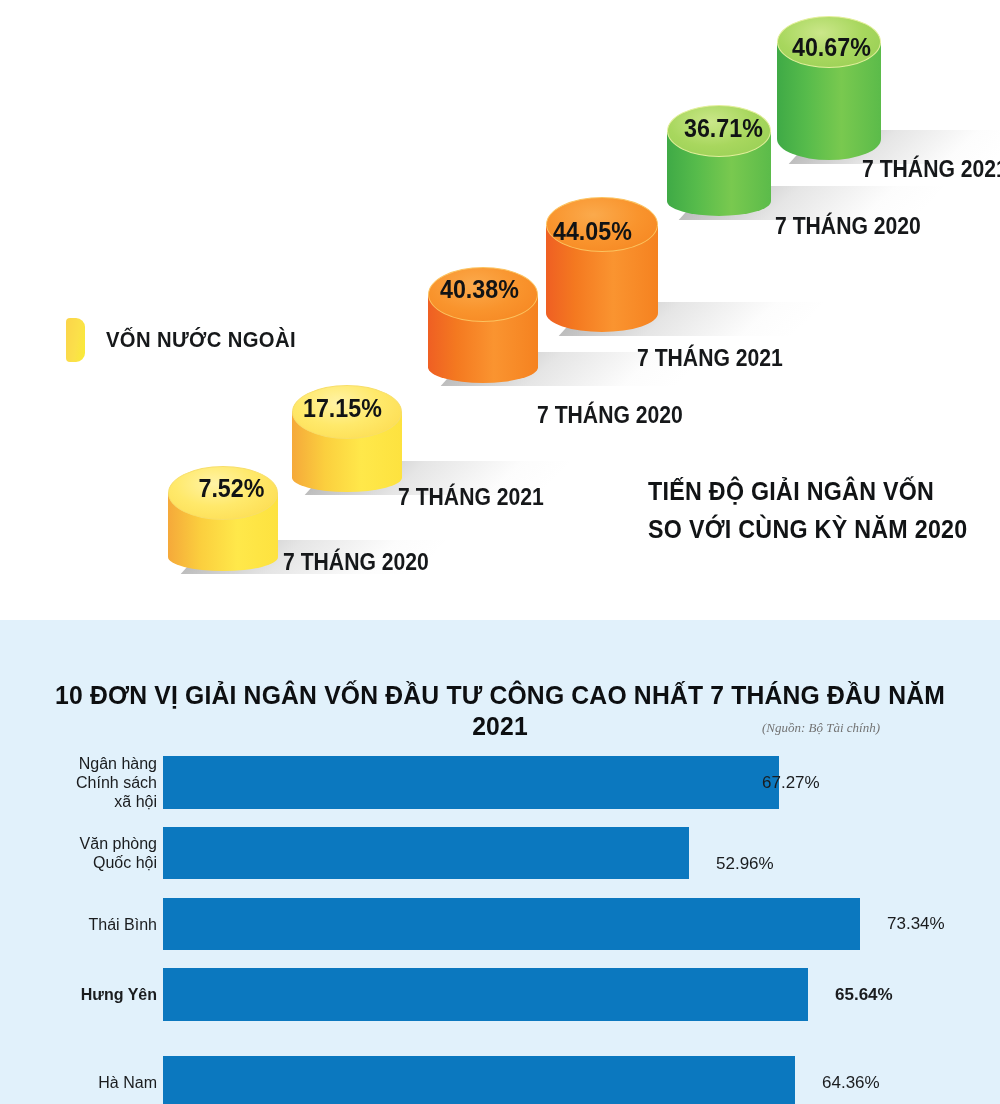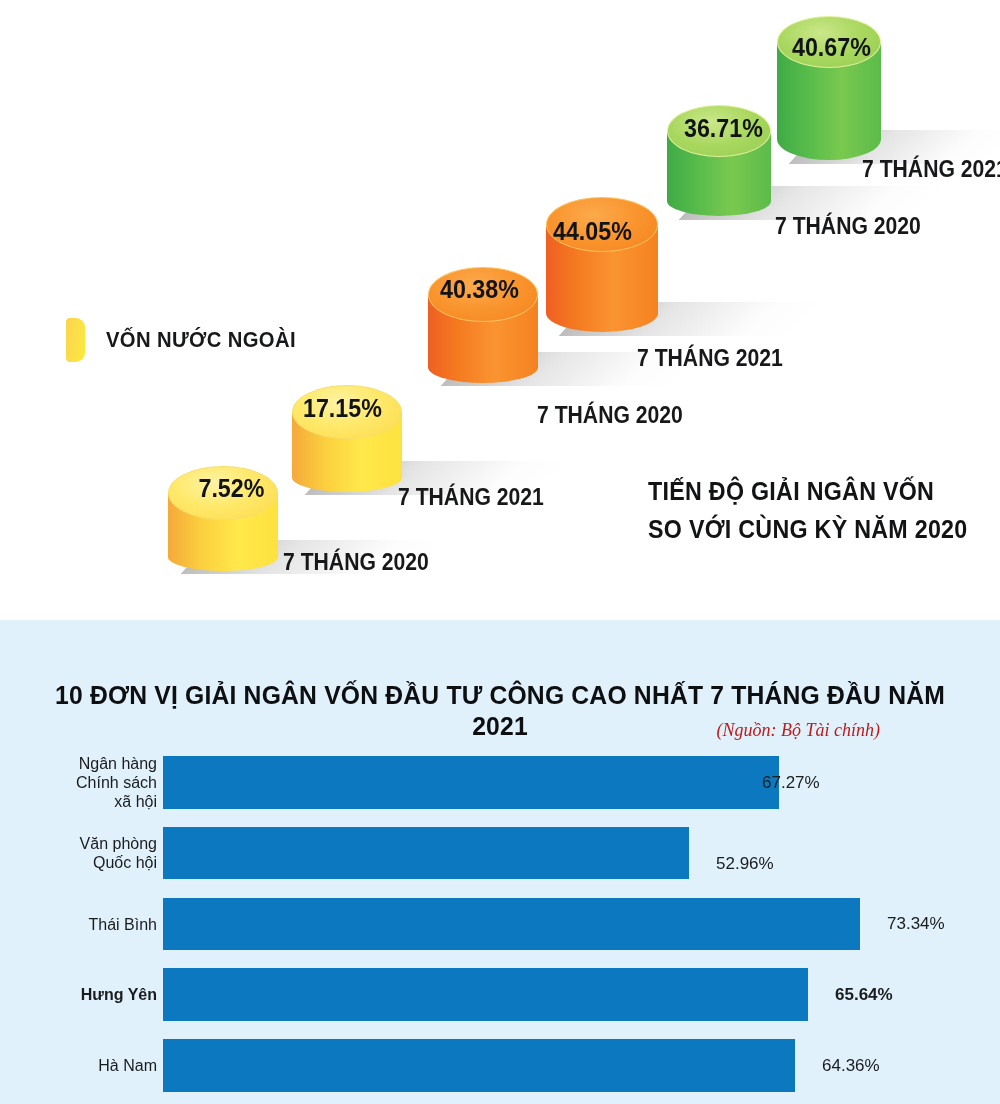--- a/index.html
+++ b/index.html
@@ -146,21 +146,21 @@
   }
   #bottom-title{
     position:absolute;left:0;top:60px;width:1000px;text-align:center;
     font-family:"Liberation Sans", sans-serif;
     font-weight:bold;font-size:26px;color:#0d0f11;letter-spacing:.2px;
     transform:scaleX(.95);
   }
   #bottom-source{
     position:absolute;right:120px;top:100px;
     font-family:"Liberation Serif", serif;
-    font-style:italic;font-size:18px;color:#b91c1c;
+    font-style:italic;font-size:13px;color:#737373;
   }
   .bar-row{position:absolute;left:0;width:1000px;}
   .bar-cat{
     position:absolute;right:843px;
     text-align:right;width:210px;
     font-family:"Liberation Sans", sans-serif;
     font-size:16px;line-height:19px;color:#1a1c1e;
   }
   .bar-rect{position:absolute;left:163px;}
   .bar-val{
@@ -265,21 +265,21 @@
         <div class="bar-rect" style="width: 697px; height: 52px; background: rgb(11, 120, 191); top: 0px;"></div>
         <div class="bar-val" style="left: 887px; top: 16px;">73.34%</div>
       </div>
       <div class="bar-row" style="top: 348px; height: 62px; font-weight: bold;">
         <div class="bar-cat" style="top: 17px;">
           <div>Hưng Yên</div>
         </div>
         <div class="bar-rect" style="width: 645px; height: 53px; background: rgb(11, 120, 191); top: 0px;"></div>
         <div class="bar-val" style="left: 835px; top: 17px;">65.64%</div>
       </div>
-      <div class="bar-row" style="top: 419px; height: 40px;">
+      <div class="bar-row" style="top: 436px; height: 40px;">
         <div class="bar-cat" style="top: 17px;">
           <div>Hà Nam</div>
         </div>
         <div class="bar-rect" style="width: 632px; height: 53px; background: rgb(11, 120, 191); top: 0px;"></div>
         <div class="bar-val" style="left: 822px; top: 17px;">64.36%</div>
       </div>
     </div>
 </div>
 
 </body></html>

